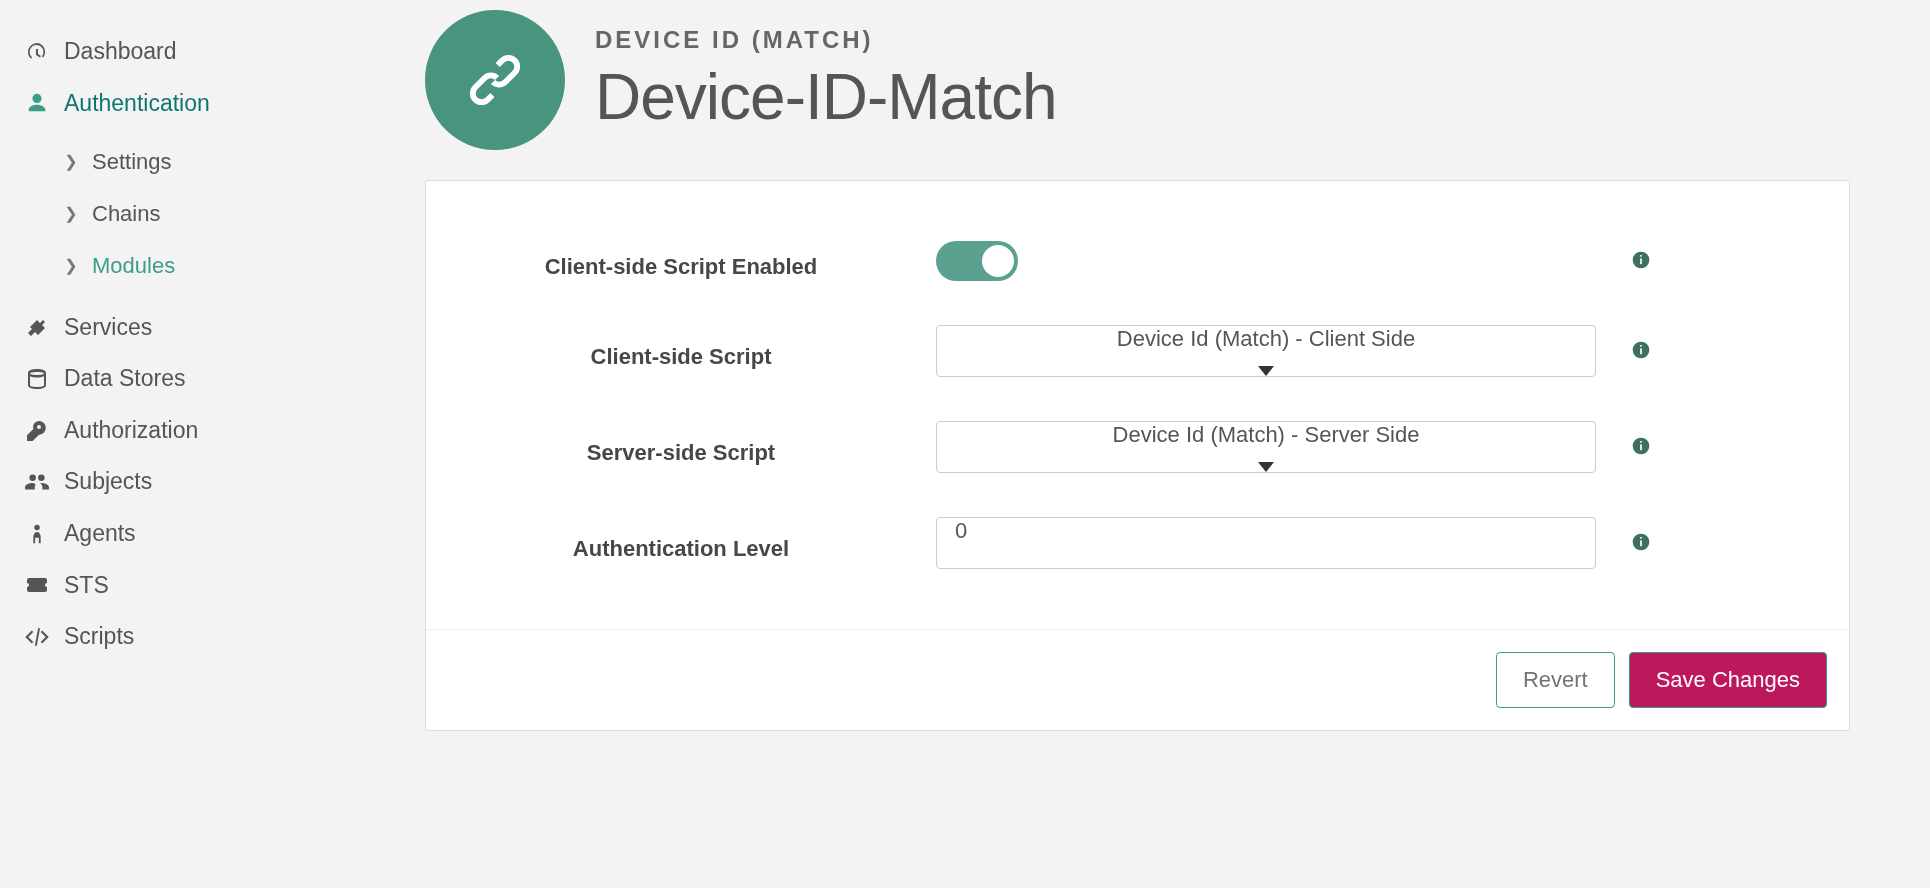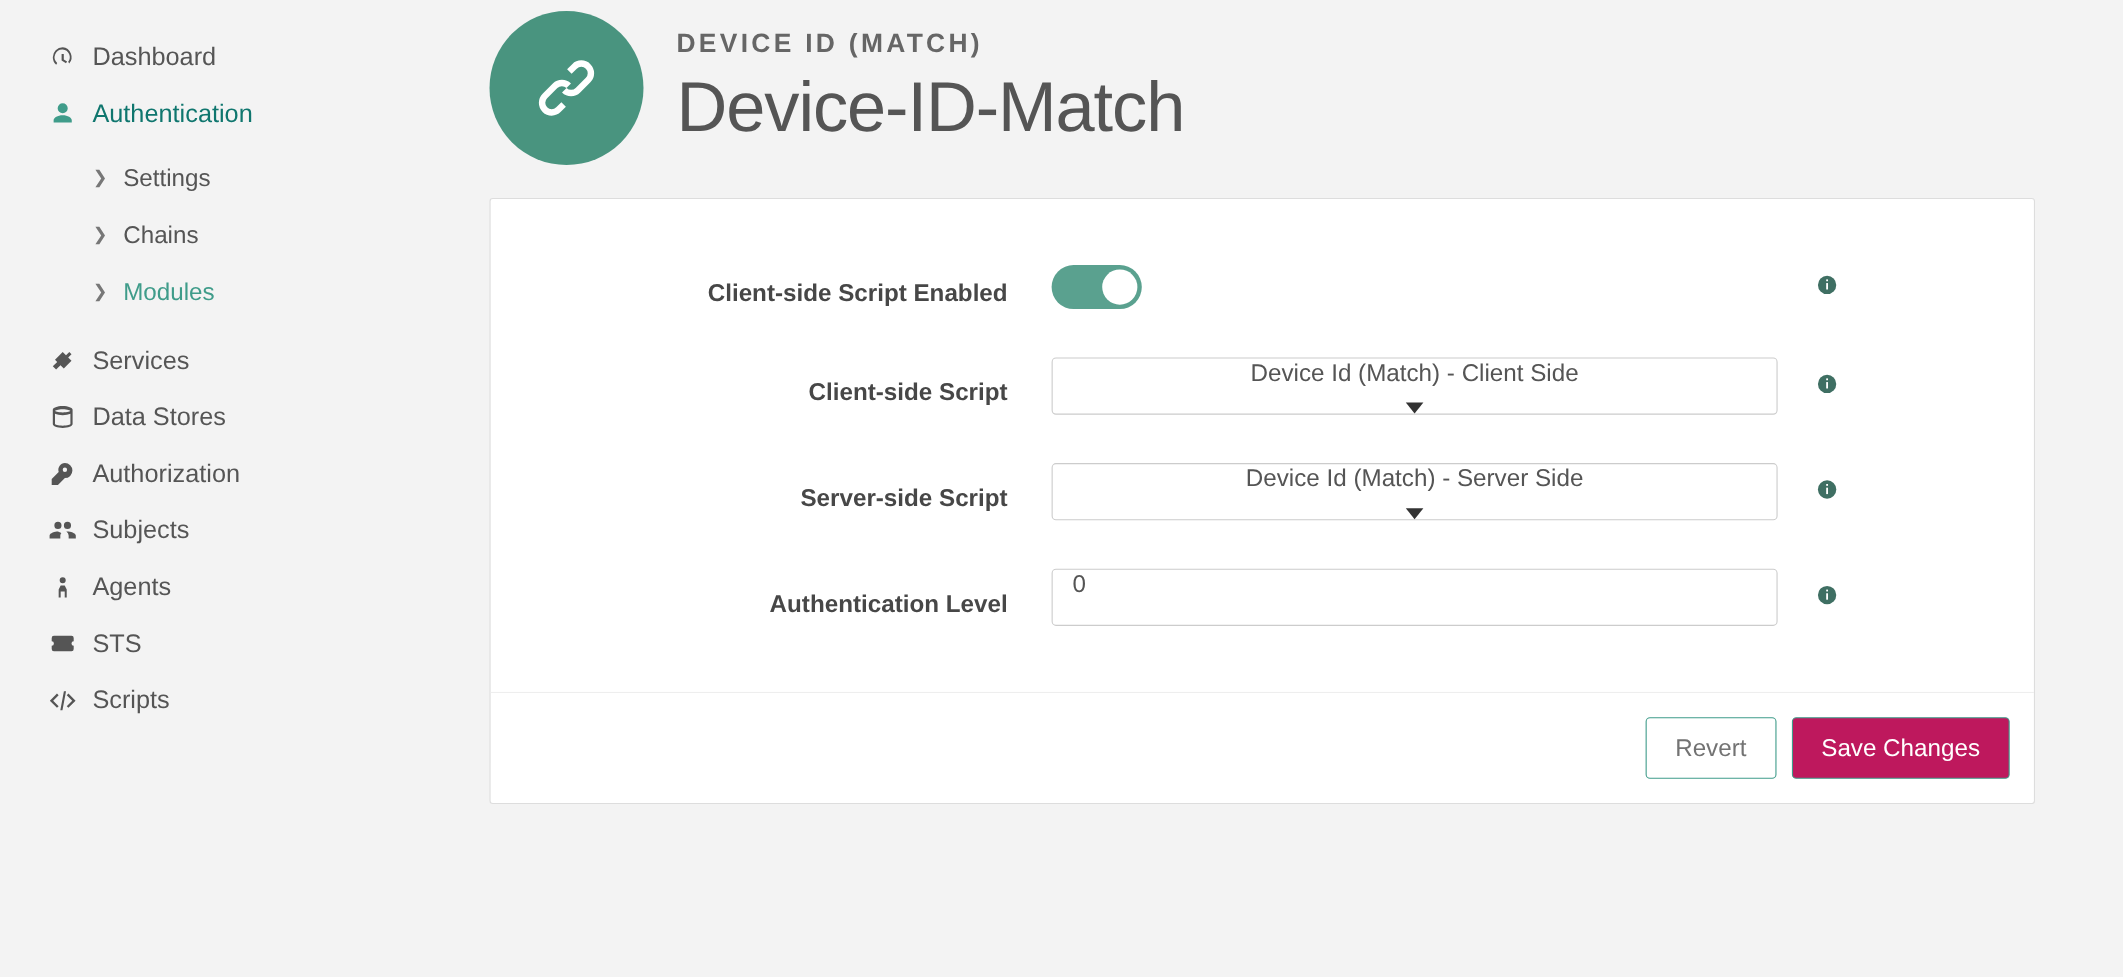--- a/index.html
+++ b/index.html
@@ -12,21 +12,20 @@
     height: 888px;
     overflow: hidden;
   }
   .app { display: flex; height: 100%; }
 
   
   .sidebar {
     width: 395px;
     padding: 26px 0 0 24px;
     background: #f3f3f3;
-    margin-left: 20px;
   }
   .nav-item {
     display: flex;
     align-items: center;
     padding: 8px 0;
     font-size: 23px;
     color: #555;
     gap: 14px;
     cursor: pointer;
     line-height: 1.55;
@@ -95,21 +94,21 @@
   .form { padding: 60px 40px 60px 40px; }
 
   .row {
     display: flex;
     align-items: center;
     margin-bottom: 44px;
   }
   .row:last-child { margin-bottom: 0; }
   .row-label {
     width: 470px;
-    text-align: right;
+    text-align: center;
     font-weight: 700;
     font-size: 22px;
     color: #474747;
     padding-right: 40px;
     margin-top: 12px;
   }
   .row-control { width: 660px; }
   .row-info {
     flex: 0 0 auto;
     margin-left: 34px;

